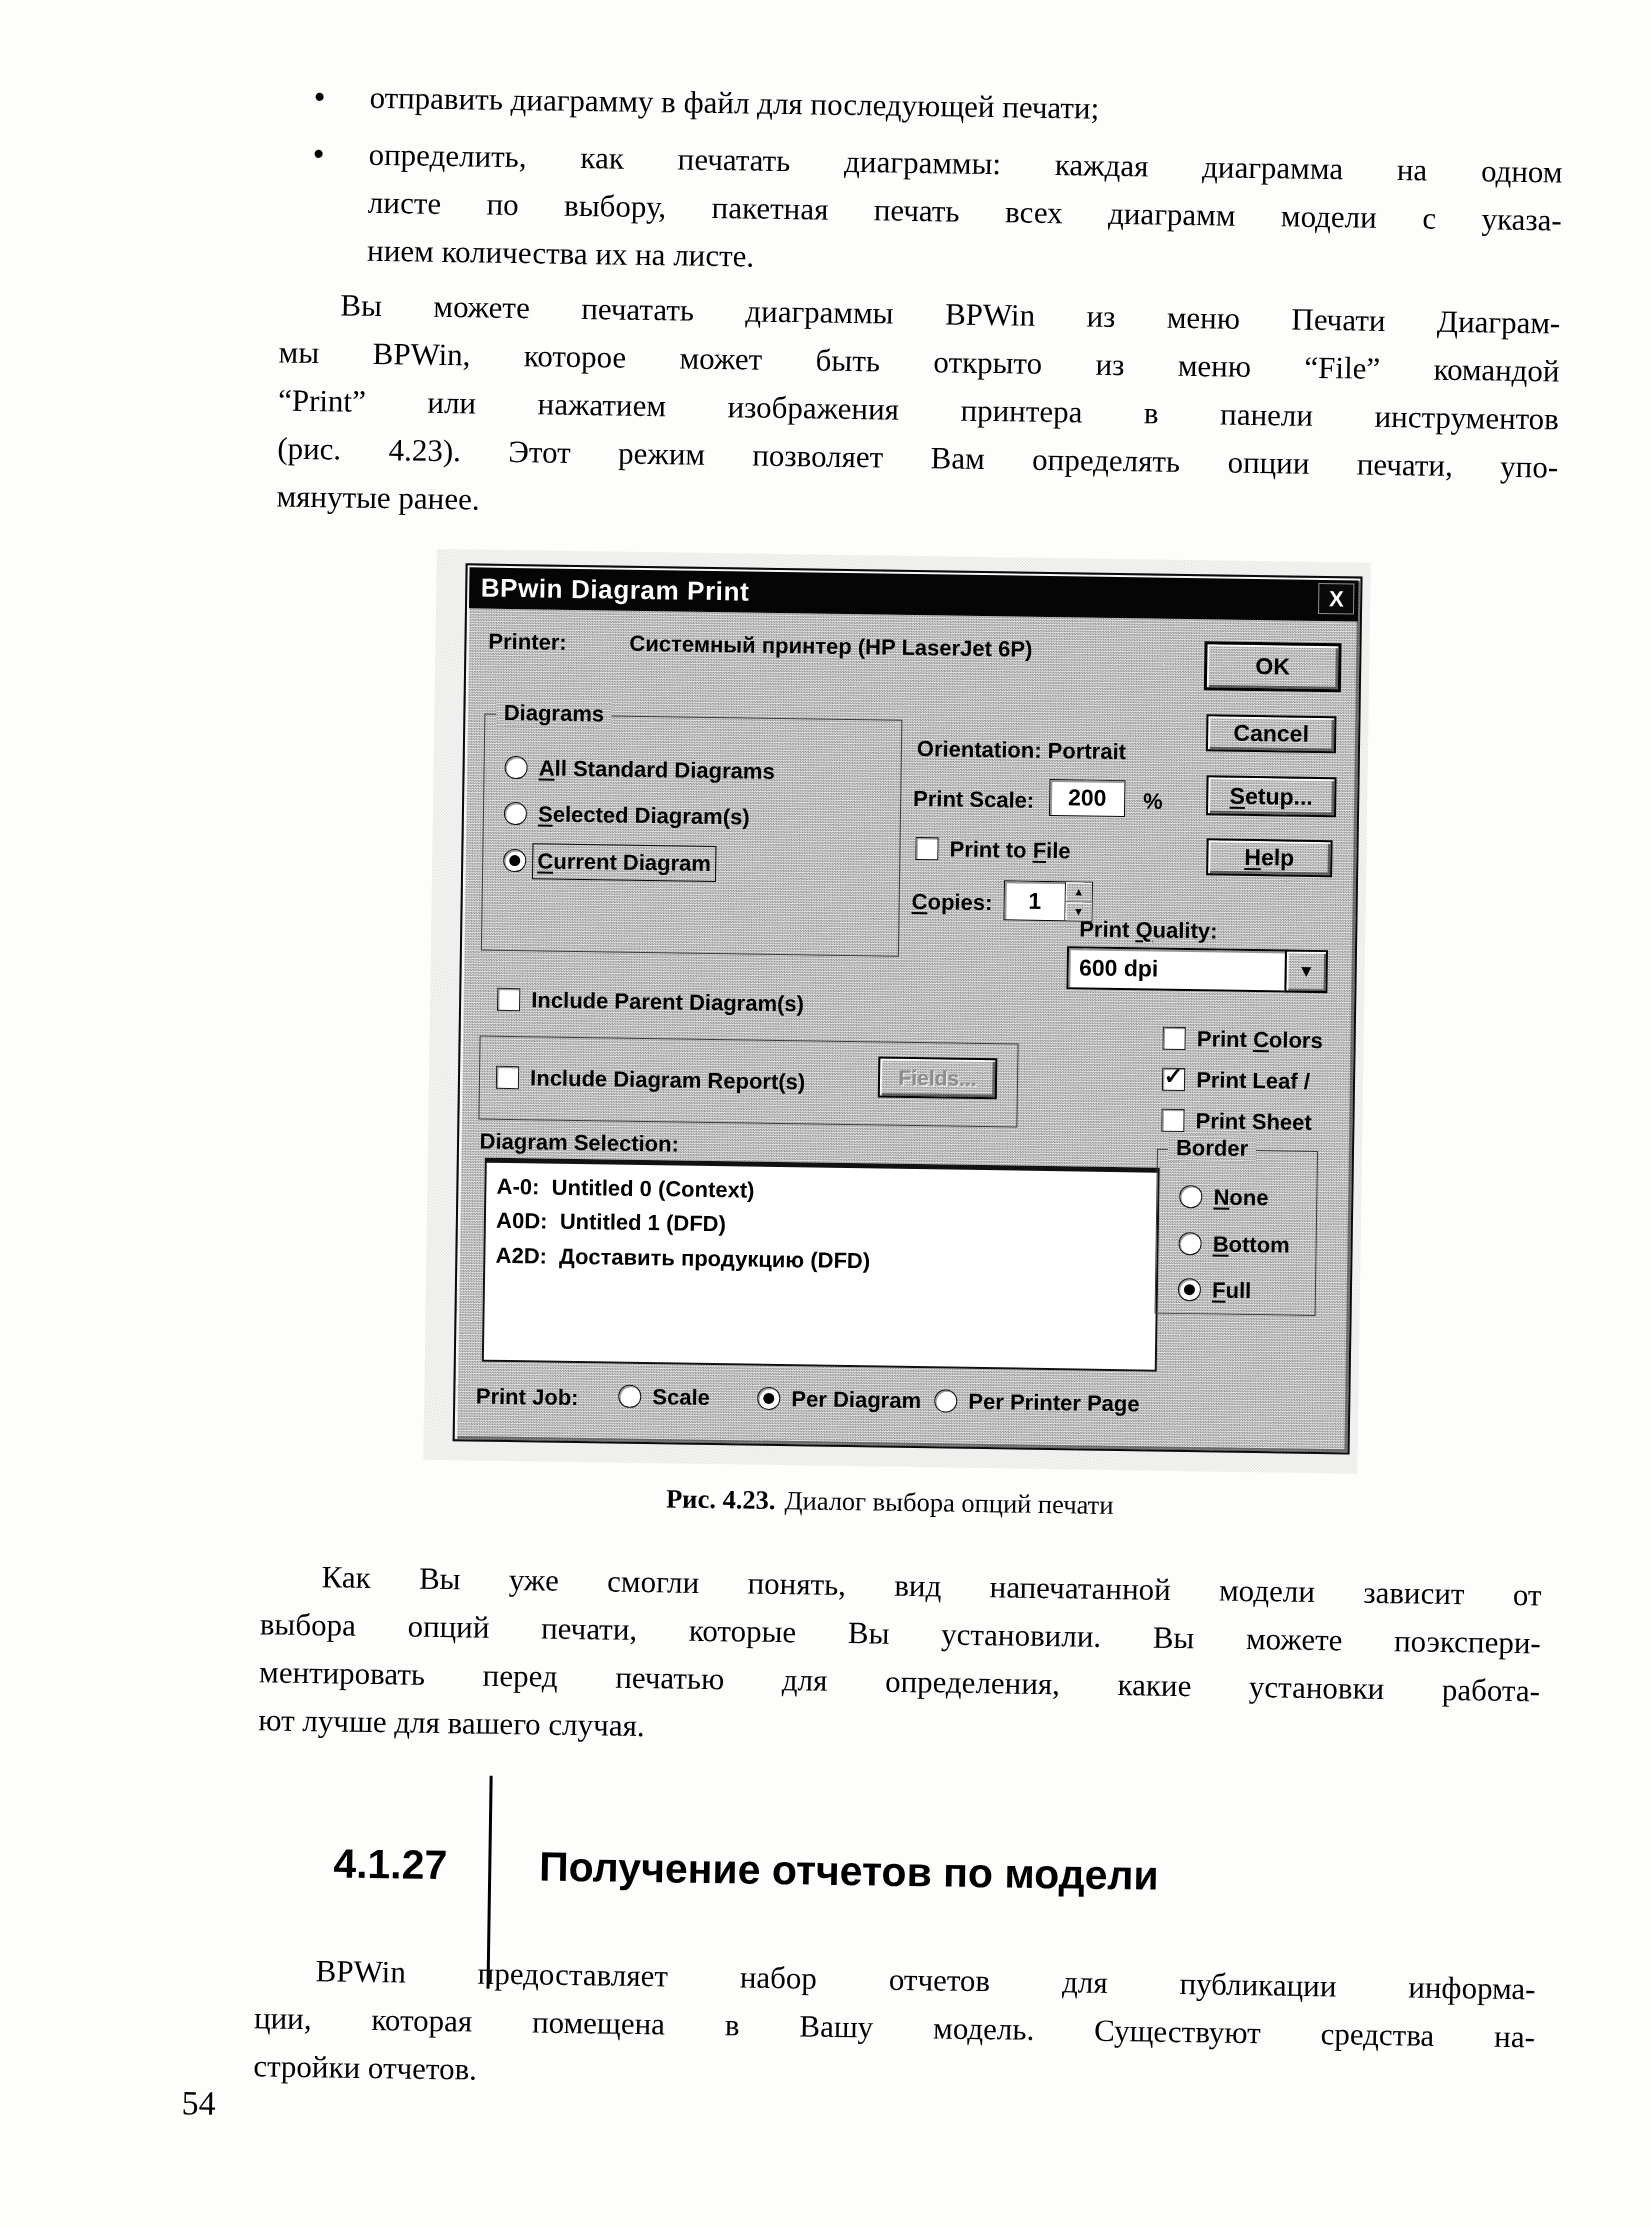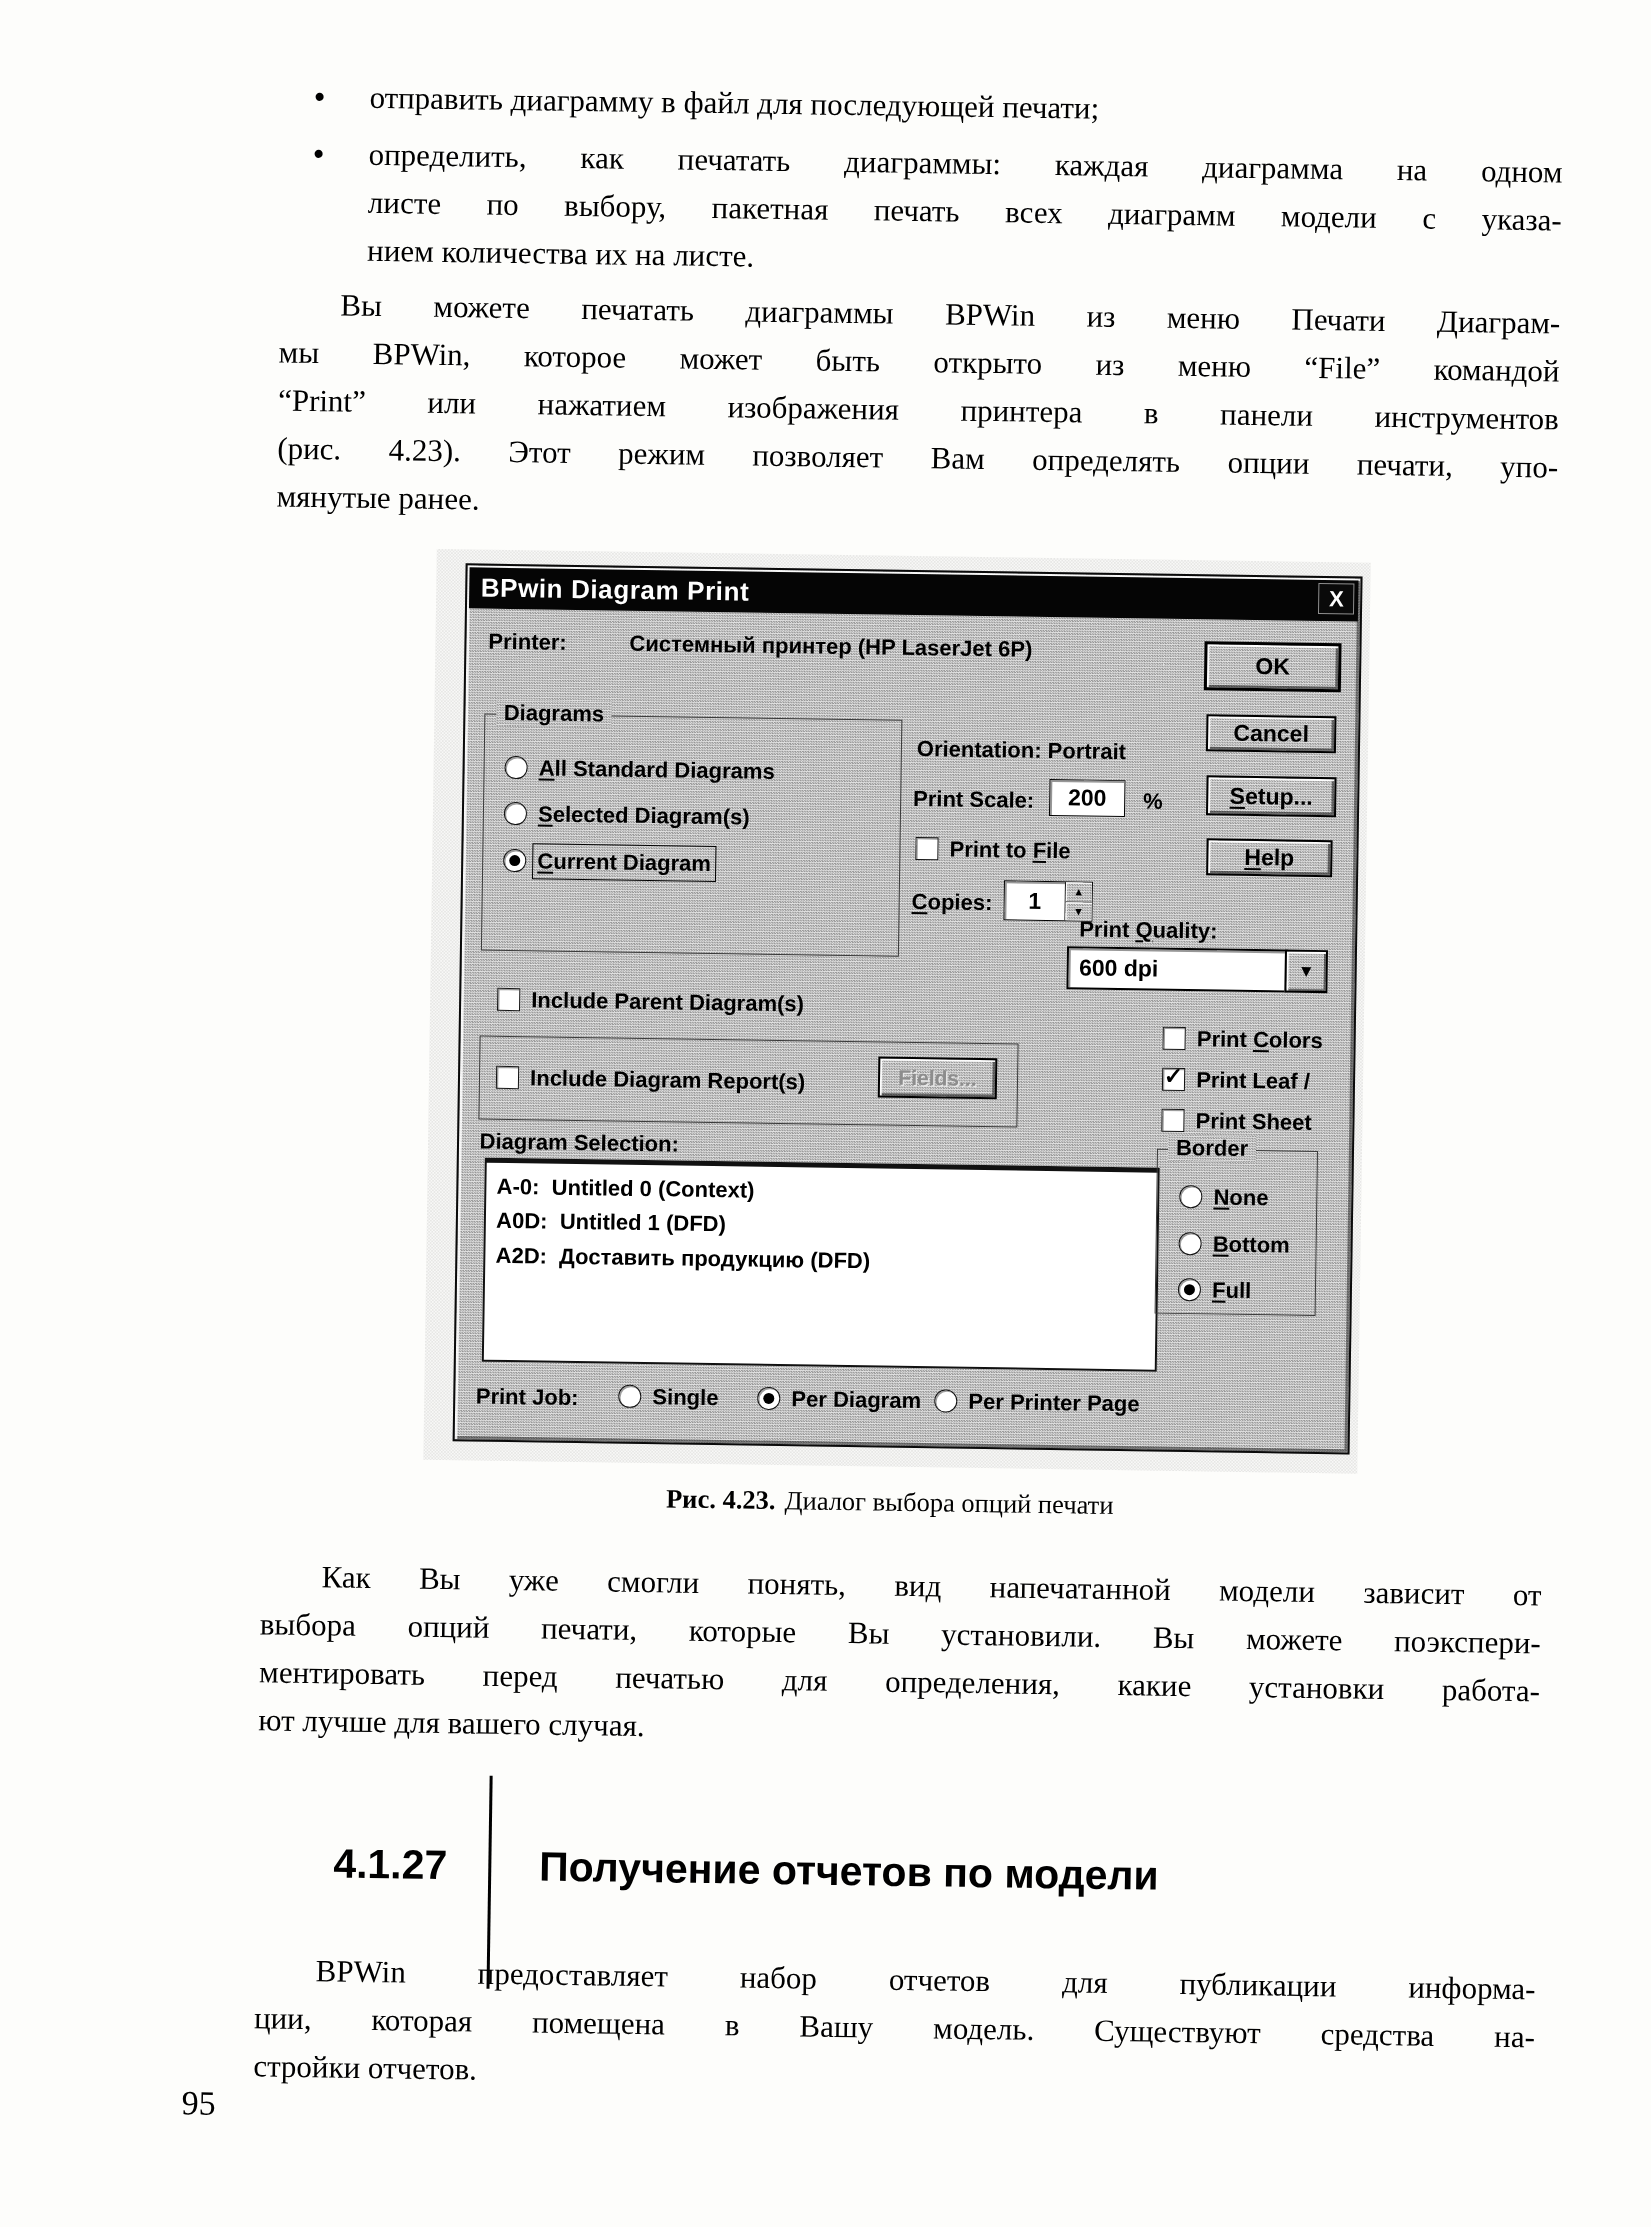--- a/index.html
+++ b/index.html
@@ -230,21 +230,21 @@
         <span class="dlabel"><u>B</u>ottom</span>
       </div>
       <div class="ctl" style="left:721px;top:698px">
         <span class="rdot on"></span>
         <span class="dlabel"><u>F</u>ull</span>
       </div>
 
       <div class="dlabel pos" style="left:20.6px;top:818px">Print Job:</div>
       <div class="ctl" style="left:163px;top:813px">
         <span class="rdot"></span>
-        <span class="dlabel">Single</span>
+        <span class="dlabel">Scale</span>
       </div>
       <div class="ctl" style="left:302px;top:813px">
         <span class="rdot on"></span>
         <span class="dlabel">Per Diagram</span>
       </div>
       <div class="ctl" style="left:479px;top:813px">
         <span class="rdot"></span>
         <span class="dlabel">Per Printer Page</span>
       </div>
 
@@ -265,16 +265,16 @@
   <div class="sec-num">4.1.27</div>
   <div class="sec-rule"></div>
   <div class="sec-title">Получение отчетов по модели</div>
 
   <div class="para" style="top:1950px">
         <div class="tline indent">BPWin предоставляет набор отчетов для публикации информа-</div>
         <div class="tline">ции, которая помещена в Вашу модель. Существуют средства на-</div>
         <div class="tline last">стройки отчетов.</div>
       </div>
 
-  <div class="pagenum">95</div>
+  <div class="pagenum">54</div>
  </div>
 </div>
 
 
 </body></html>

